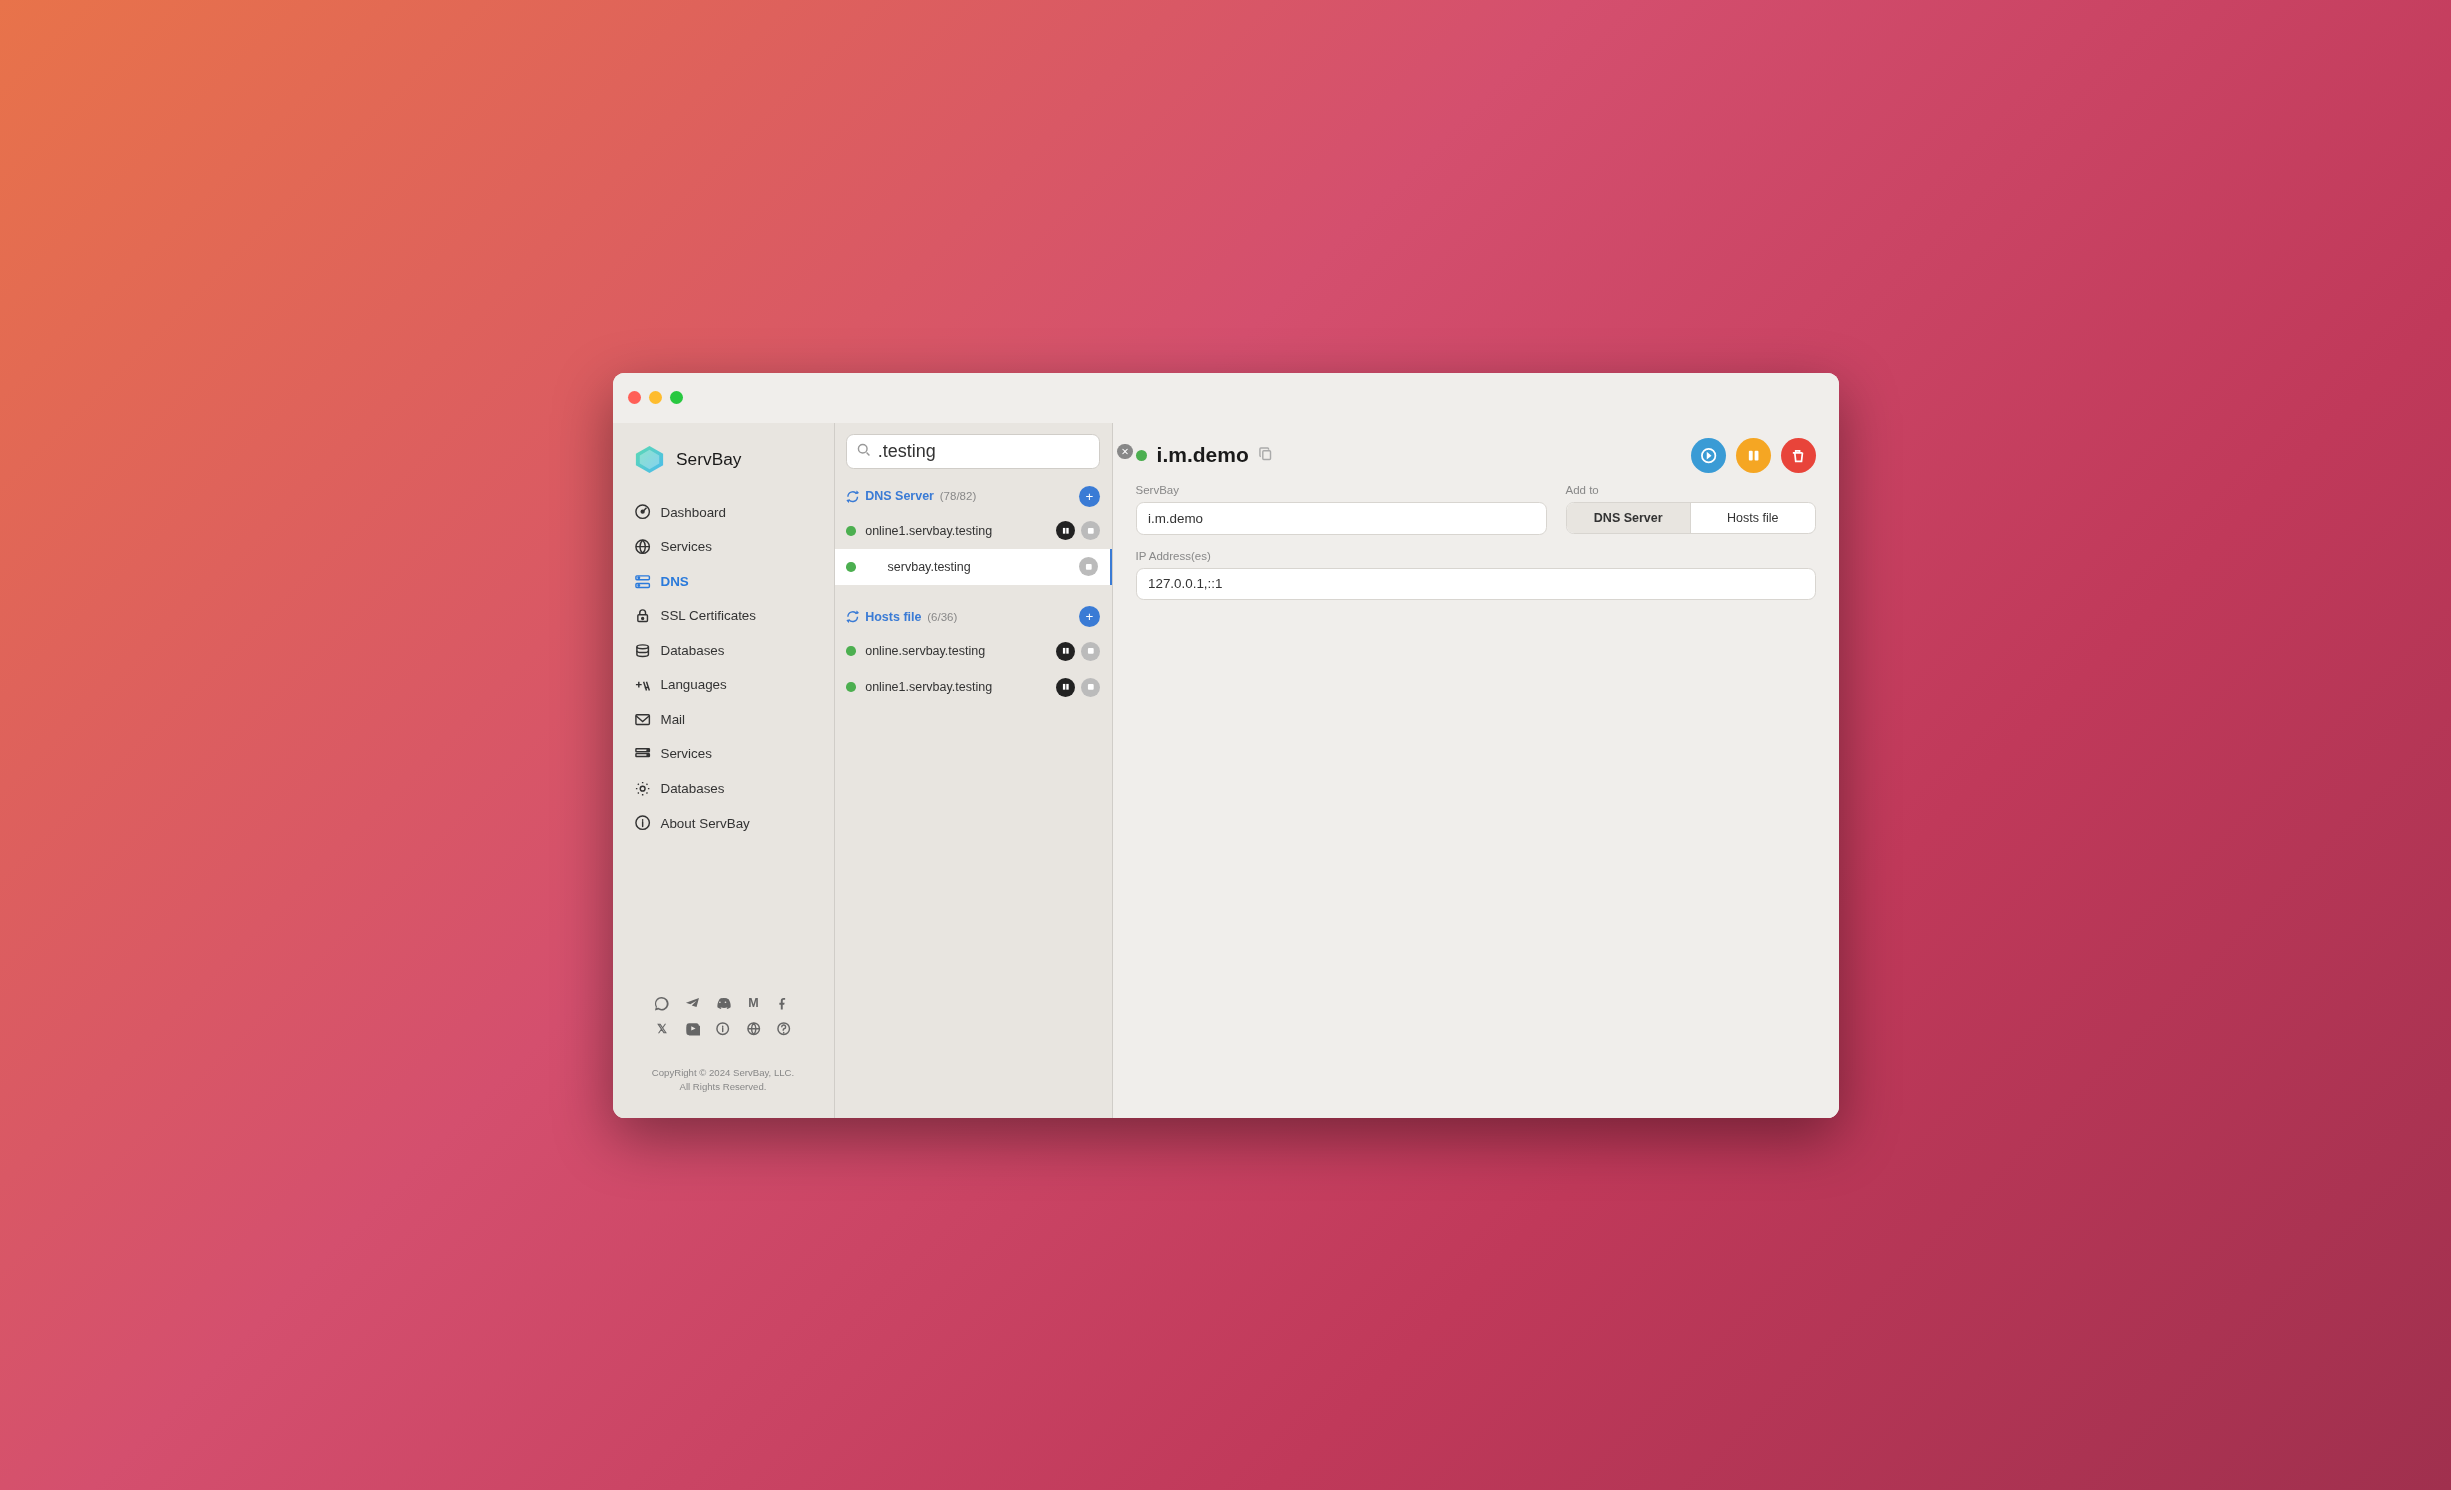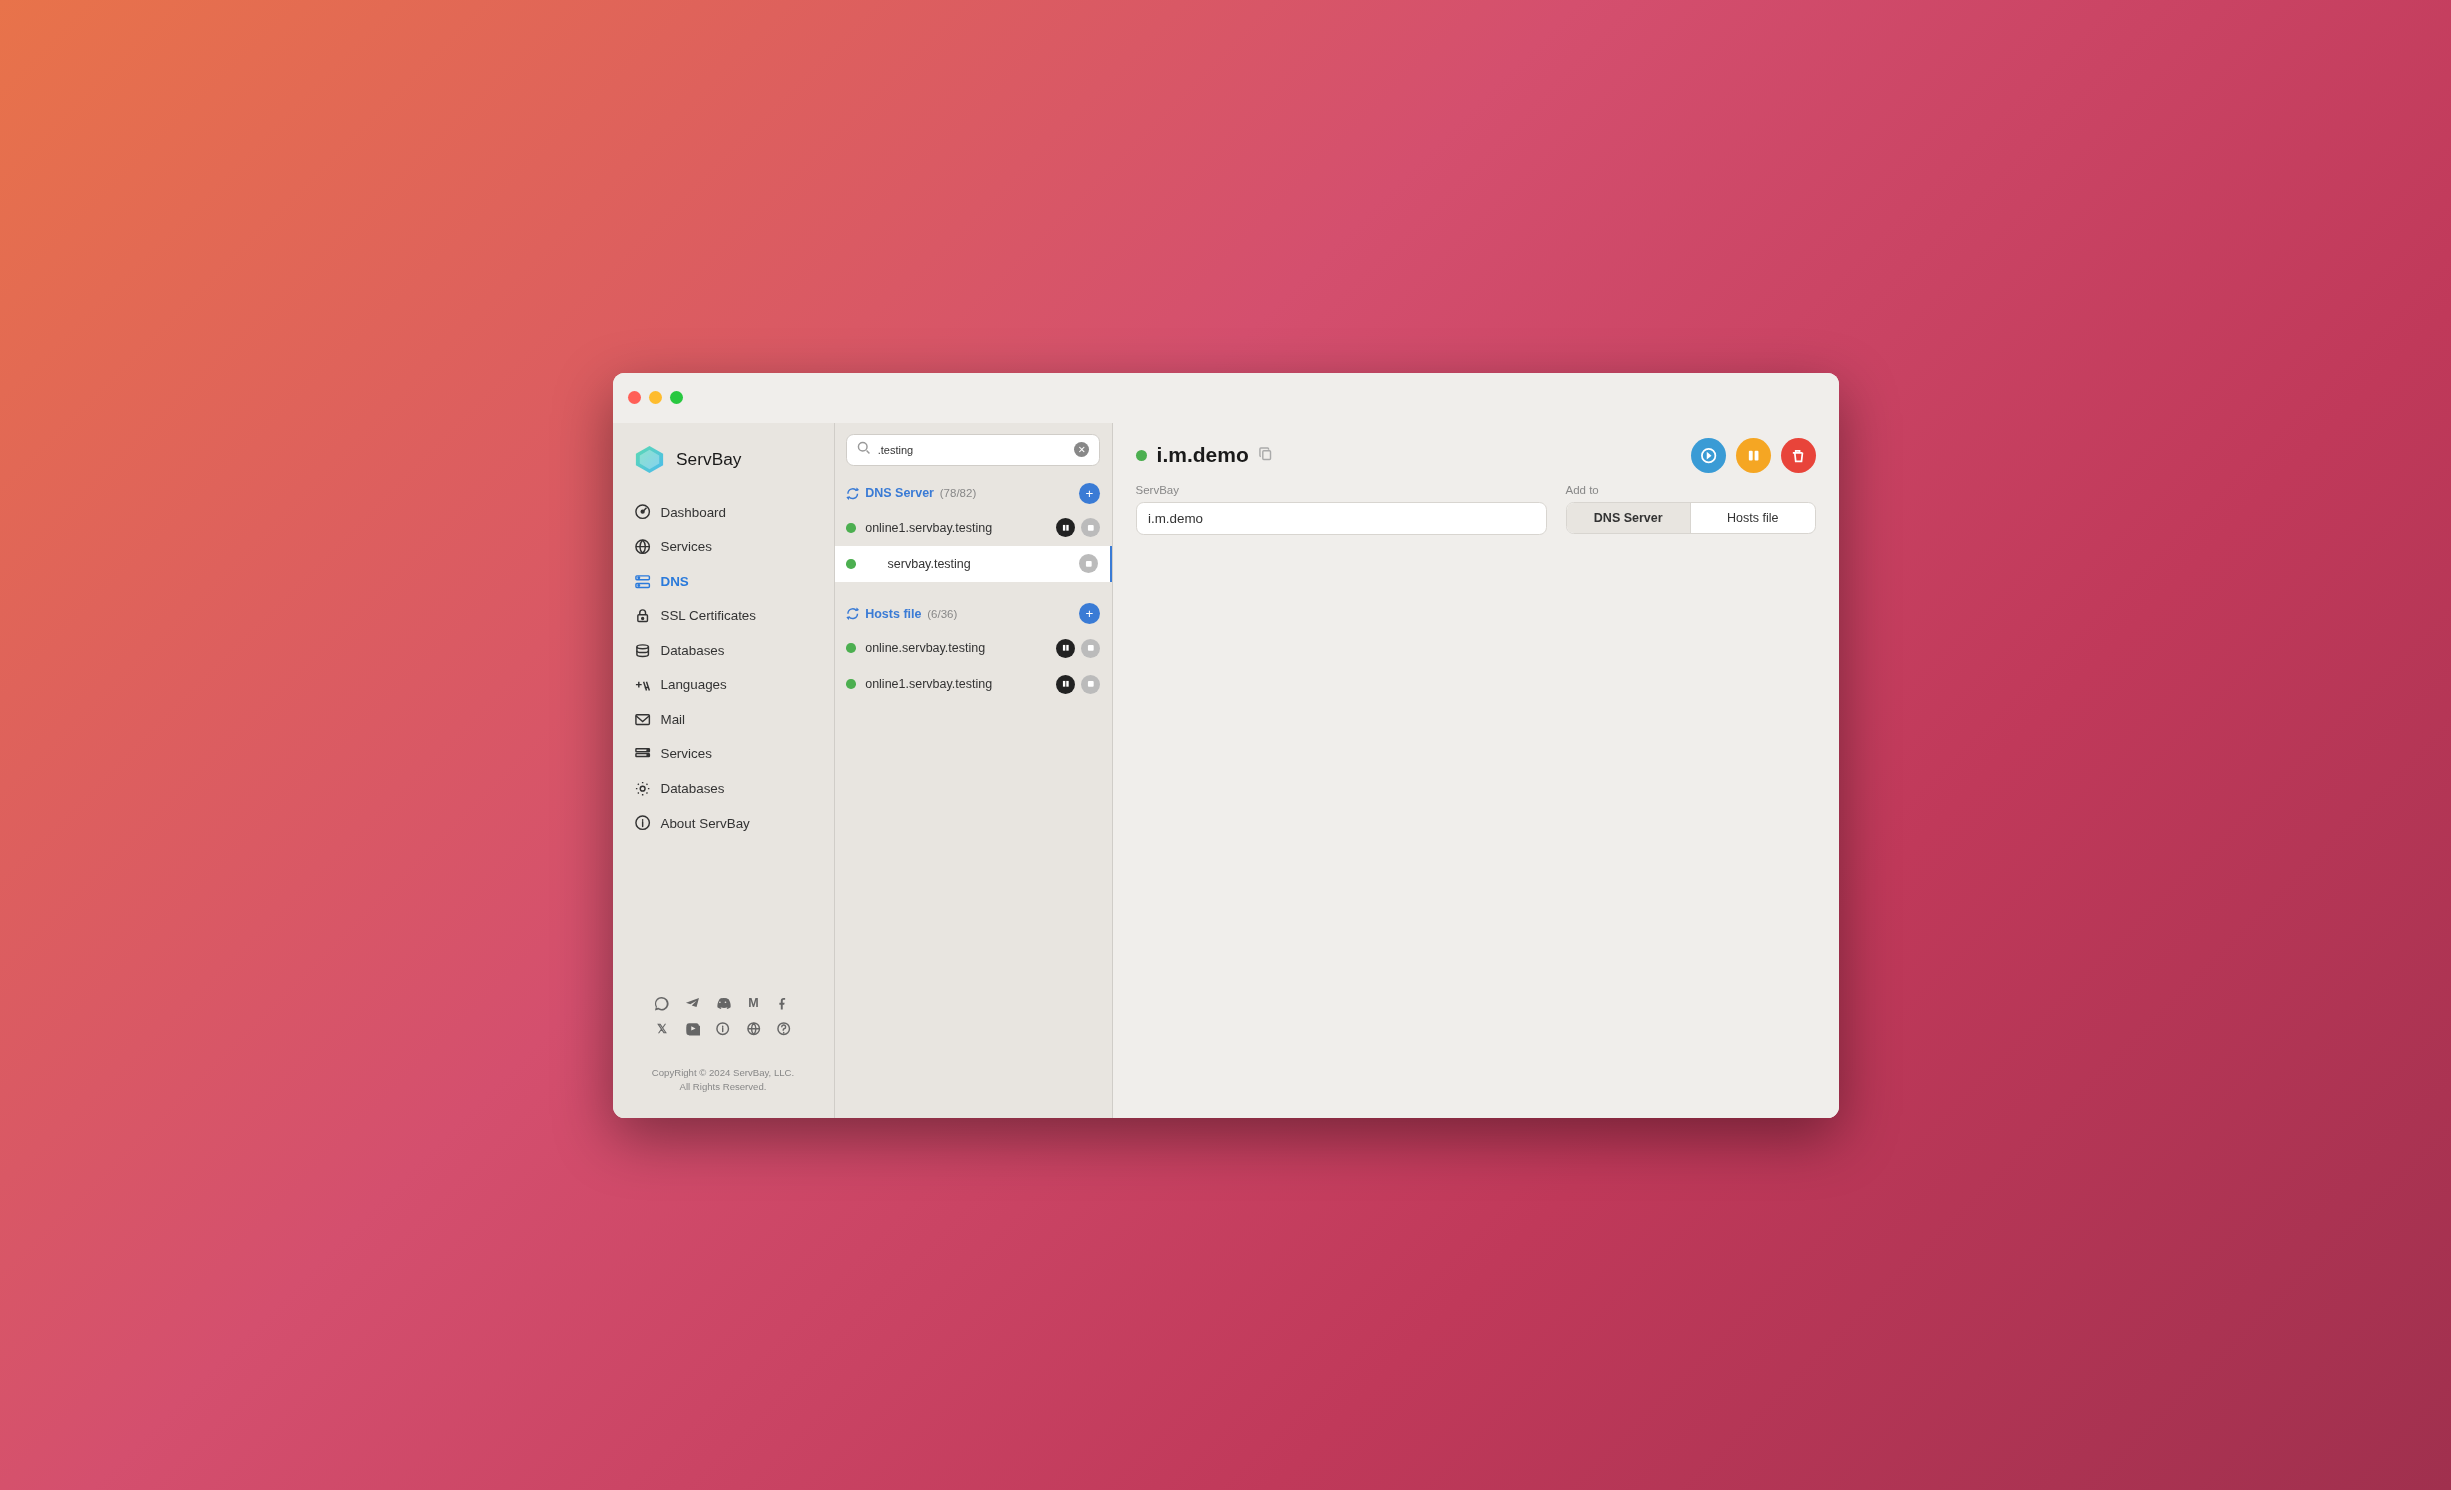--- a/index.html
+++ b/index.html
@@ -145,21 +145,21 @@
       background: #fff;
       border-radius: 7.7px;
       padding: 5.8px 9.6px;
       gap: 7.7px;
       border: 1px solid #d0cdc8;
     }
     .search-input {
       border: none;
       outline: none;
       background: transparent;
-      font-size: 11px;
+      font-size: 18px;
       flex: 1;
       color: #333;
     }
     .search-clear {
       width: 15.4px;
       height: 15.4px;
       background: #888;
       border-radius: 50%;
       display: flex;
       align-items: center;
@@ -727,18 +727,24 @@
           </div>
           <div class="form-group add-to">
             <label class="form-label">Add to</label>
             <div class="add-to-toggle">
               <button class="toggle-btn active">DNS Server</button>
               <div class="toggle-divider"></div>
               <button class="toggle-btn">Hosts file</button>
             </div>
           </div>
         </div>
+        <div class="form-row">
+          <div class="form-group ip">
+            <label class="form-label">IP Address(es)</label>
+            <input class="form-input" type="text" value="127.0.0.1,::1" style="">
+          </div>
+        </div>
       </div>
 
     </div>
   </div>
 </div>
 
 
 </body></html>

